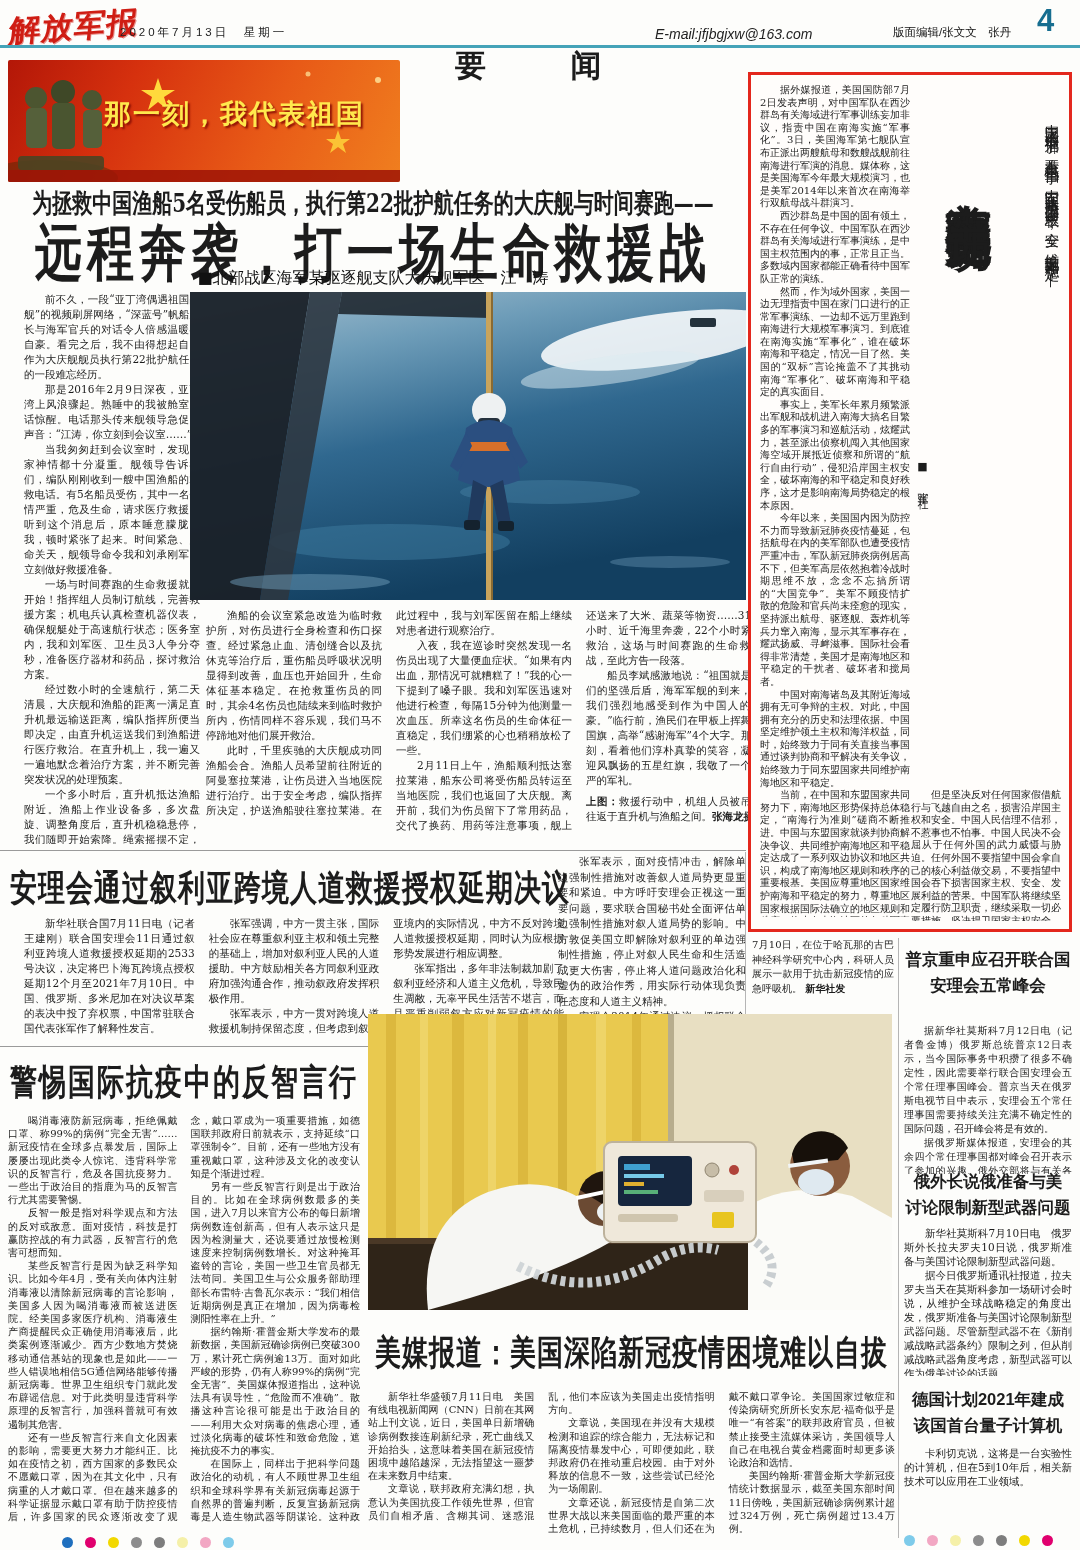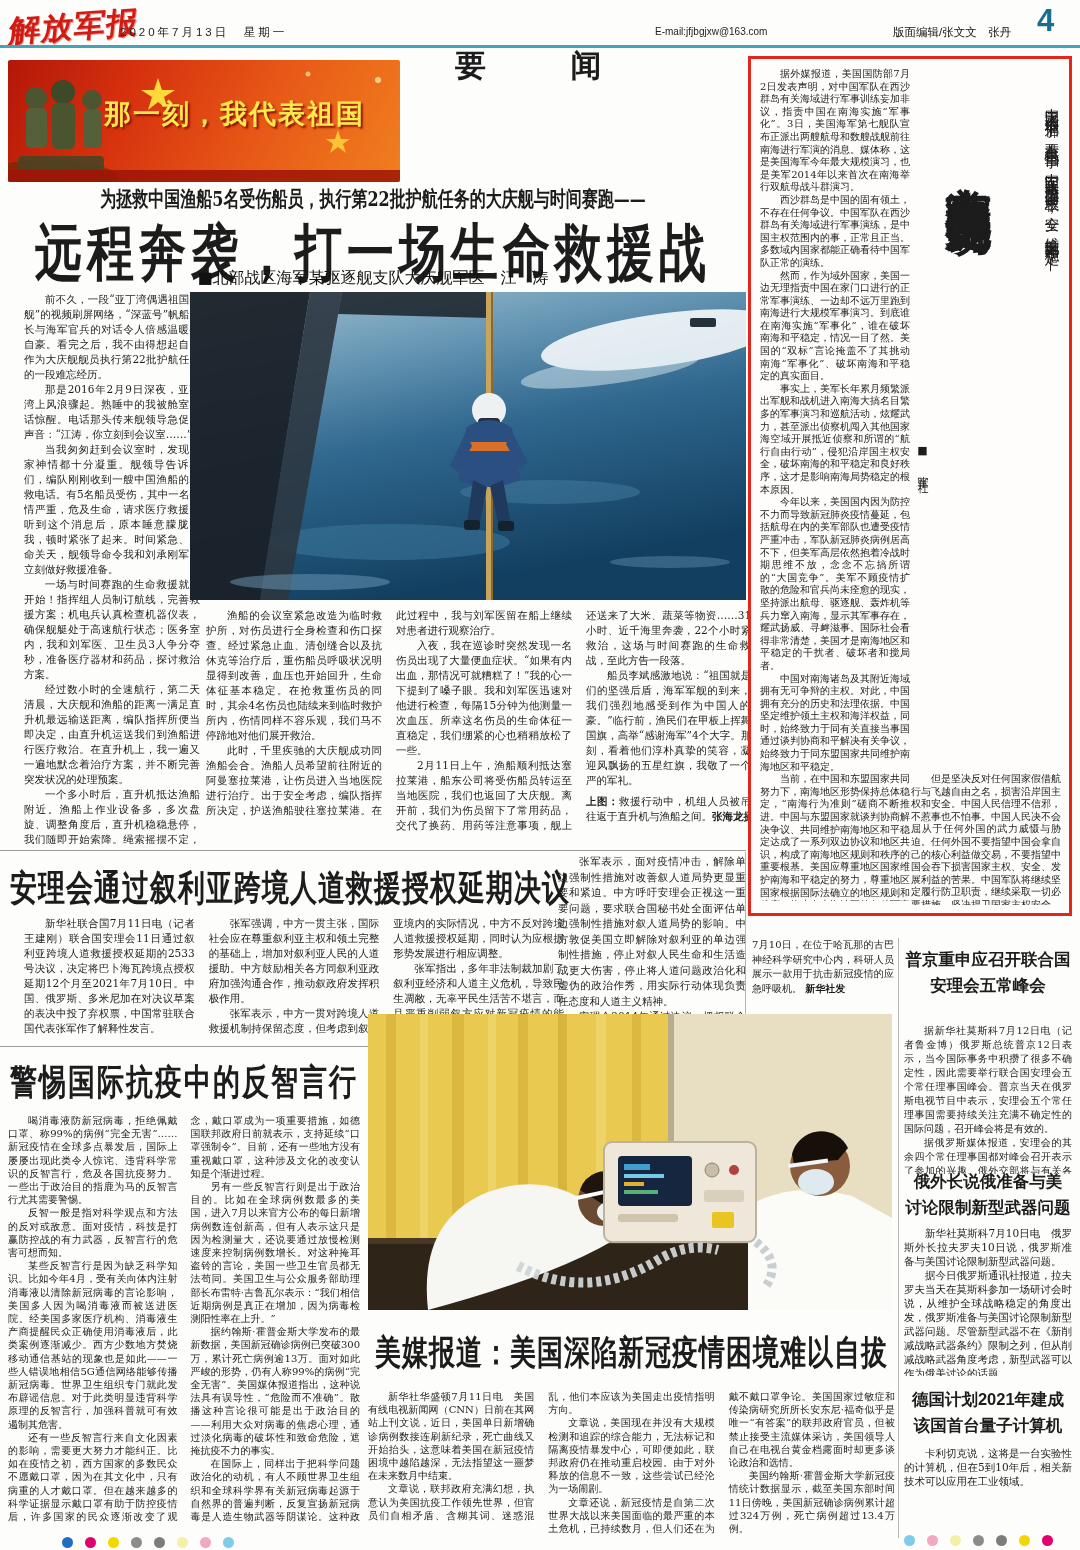--- a/index.html
+++ b/index.html
@@ -9,44 +9,44 @@
   .sans{font-family:"Liberation Sans","DejaVu Sans",sans-serif;}
   p{margin:0;text-indent:2em;}
   .jtext{text-align:justify;overflow:hidden;}
   .stretch{display:inline-block;transform:scaleY(1.32);transform-origin:center top;white-space:nowrap;}
   .dot{display:inline-block;width:11px;height:11px;border-radius:50%;margin-right:12px;vertical-align:middle;}
   
   .logo{font-size:31px;font-weight:bold;color:#cf1d14;transform:skewX(-10deg) rotate(-4deg);
         letter-spacing:1px;text-shadow:1px 1px 0 #e8928d;}
   .date{font-size:11.5px;letter-spacing:3px;color:#222;}
   .section{font-size:31px;font-weight:900;letter-spacing:38px;margin-top:40px;}
-  .mailer{font-size:10px;color:#222;}
+  .mailer{font-size:14px;color:#222;font-style:italic;}
   .editor{font-size:11.5px;color:#111;}
   .pagenum{font-size:31px;font-weight:900;color:#176e90;}
   .tealrule{background:#45a3b8;height:3px;}
   .hairline{background:#9a9a9a;}
   
   .banner{background:linear-gradient(115deg,#b31708 0%,#d6310e 30%,#e85a17 65%,#f07f1f 100%);
           border-radius:2px;overflow:hidden;}
   .banner-title{color:#ffe94d;font-size:27px;font-weight:900;letter-spacing:2px;
                 text-shadow:2px 2px 2px #8f1205;}
   .banner-bottom{position:absolute;left:0;right:0;bottom:0;height:12px;background:#9d1406;opacity:.85;}
   
-  .kicker{font-size:16px;font-weight:bold;text-align:center;}
+  .kicker{font-size:20px;font-weight:bold;text-align:center;}
   .lead-headline{font-size:47px;font-weight:900;letter-spacing:5px;text-align:center;
                  font-family:"Liberation Sans","DejaVu Sans",sans-serif;}
   .byline{font-size:16px;text-align:center;color:#111;}
   .bodytext{font-size:10.5px;line-height:15px;margin-left:16px;}
   .cols3{column-count:3;column-gap:14px;}
   .cols2{column-count:2;column-gap:13px;}
   .flowlist{display:contents;}
   .caption{font-weight:bold;font-size:10.5px;}
   .photo{overflow:hidden;}
   
-  .redbox{border:3px solid #e3271c;background:#fffdfb;}
+  .redbox{border:3px solid #e3271c;background:#fffdfb;margin-top:16px;}
   .v-headline{writing-mode:vertical-rl;font-size:41px;font-weight:900;letter-spacing:2px;line-height:64px;
               font-family:"Liberation Sans","DejaVu Sans",sans-serif;transform:scaleX(1.12);transform-origin:center top;}
   .v-shoulder{writing-mode:vertical-rl;font-size:14.5px;line-height:27px;letter-spacing:2px;height:655px;}
   .v-byline{writing-mode:vertical-rl;font-size:11px;letter-spacing:3px;}
   .smalltext{font-size:10px;line-height:12.6px;}
   
   .hl-md{font-size:27px;font-weight:900;font-family:"Liberation Sans","DejaVu Sans",sans-serif;letter-spacing:1px;text-align:left;}
   .hl-sm{font-size:16.5px;font-weight:900;font-family:"Liberation Sans","DejaVu Sans",sans-serif;text-align:center;line-height:26px;}
   .sidecol{font-size:10.5px;line-height:15.5px;}
   .capsmall{font-size:10px;line-height:14.5px;text-align:justify;}

